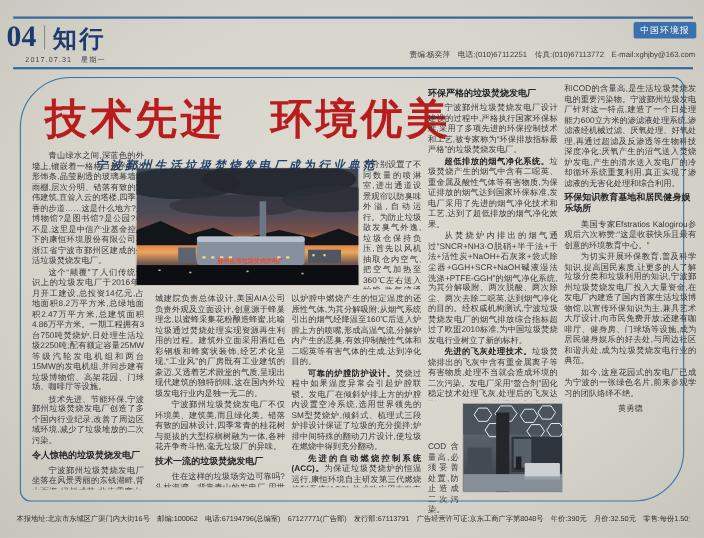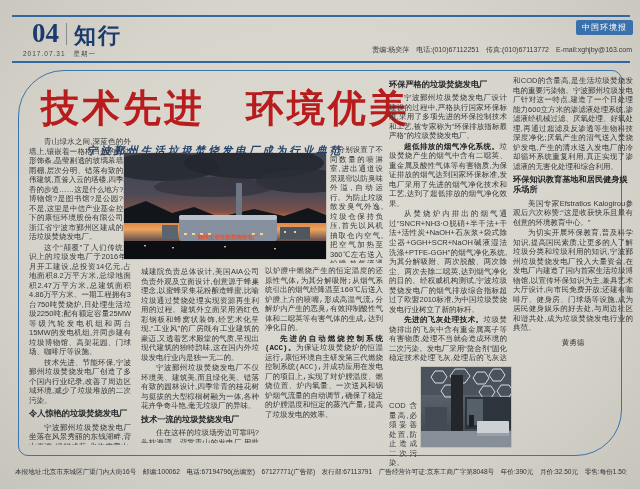--- a/index.html
+++ b/index.html
@@ -9,21 +9,21 @@
     color:#3b3c41;
   }
   .page{position:relative;width:640px;height:489px;}
 
   
   .rule{position:absolute;height:2.2px;background:#32679f;}
   .rule.top{left:12px;right:10px;top:15px;}
   .rule.mid{left:12px;right:10px;top:61px;}
 
   
-  .masthead{position:absolute;left:32px;top:20px;display:flex;align-items:flex-end;text-align:right;}
+  .masthead{position:absolute;left:6px;top:20px;display:flex;align-items:flex-end;text-align:right;}
   .pagenum{font-family:"Liberation Serif",serif;font-size:27px;font-weight:bold;color:#1d3c6d;line-height:1;}
   .mast-div{width:1px;height:22px;background:#8a8a8a;margin:0 7px 2px 7px;}
   .section-name{font-family:"Liberation Serif",serif;font-size:22px;font-weight:bold;color:#1d3c6d;line-height:1;letter-spacing:2px;}
   .dateline{position:absolute;left:23px;top:50px;font-size:6.5px;color:#44454a;letter-spacing:1px;}
   .dateline span{margin-right:8px;}
   .badge{position:absolute;right:7px;top:20px;background:#3a70ab;color:#fff;font-size:8px;padding:2px 6px;border-radius:2px;letter-spacing:1px;margin-left:44px;}
   .editor-line{position:absolute;right:8px;top:45px;font-size:7px;color:#3a3a3e;}
 
   
   .article-box{position:absolute;left:18px;top:70px;width:602px;height:384px;
@@ -36,21 +36,21 @@
   
   .col{position:absolute;text-align:justify;overflow:hidden;font-size:7.5px;line-height:1.27;color:#36373c;}
   .col p{margin:0 0 1px 0;text-indent:2em;}
   .col p.cont{text-indent:0;}
   .col h3{font-size:8.2px;font-weight:bold;text-align:left;color:#232428;margin:4px 0 3px 0;line-height:1.25;}
   .lead{font-weight:bold;color:#232428;}
 
   .c1{left:10px;top:66px;width:102px;height:308px;}
   .c2{left:122px;top:196px;width:118px;height:176px;}
   .c3s{left:311px;top:74px;width:53px;height:118px;}
-  .c3{left:246px;top:196px;width:118px;height:176px;font-family:Liberation Mono, monospace;}
+  .c3{left:246px;top:196px;width:118px;height:176px;}
   .c4{left:370px;top:5px;width:118px;height:288px;}
   .c4s{left:370px;top:296px;width:28px;height:80px;margin-top:34px;}
   .c5{left:494px;top:5px;width:120px;height:364px;}
   .byline{text-align:center;text-indent:0 !important;margin-top:5px !important;font-weight:normal;}
 
   .photo{position:absolute;display:block;box-shadow:0 0 0 .5px rgba(40,40,40,.25);}
   .photo1{left:105px;top:82px;width:202px;height:106px;}
   .photo2{left:402px;top:296px;width:90px;height:80px;}
 
   .footer-line{position:absolute;left:15px;top:468px;width:612px;font-size:6.6px;color:#2e2f33;white-space:nowrap;overflow:hidden;}
@@ -139,20 +139,21 @@
 
     <div class="col c2">
       <p class="cont">城建院负责总体设计,美国AIA公司负责外观及立面设计,创意源于蜂巢理念,以蜜蜂采集花粉酿造蜂蜜,比喻垃圾通过焚烧处理实现资源再生利用的过程。建筑外立面采用酒红色彩钢板和蜂窝状装饰,经艺术化呈现,“工业风”的厂房既有工业建筑的豪迈,又透着艺术殿堂的气质,呈现出现代建筑的独特韵味,这在国内外垃圾发电行业内是独一无二的。</p>
       <p>宁波鄞州垃圾焚烧发电厂不仅环境美、建筑美,而且绿化美。错落有致的园林设计,四季常青的桂花树与挺拔的大型棕榈树融为一体,各种花卉争奇斗艳,毫无垃圾厂的异味。</p>
       <h3>技术一流的垃圾焚烧发电厂</h3>
       <p>住在这样的垃圾场旁边可靠吗?头枕海湾、背靠青山的发电厂,用世界一流的先进技术给出了答案。</p>
     </div>
 
     <div class="col c3">
       <p class="cont">以炉膛中燃烧产生的恒定温度的还原性气体,为其分解吸附;从烟气系统引出的烟气经降温至160℃后送入炉膛上方的喷嘴,形成高温气流,分解炉内产生的恶臭,有效抑制酸性气体和二噁英等有害气体的生成,达到净化目的。</p>
+      <p><strong class="lead">可靠的炉膛防护设计。</strong><span>焚烧过程中如果温度异常会引起炉膛联锁。发电厂在倾斜炉排上方的炉膛内设置空冷系统,选用世界领先的SM型焚烧炉,倾斜式、梳理式三段炉排设计保证了垃圾的充分搅拌;炉排中间特殊的翻动刀片设计,使垃圾在燃烧中得到充分翻动。</span></p>
       <p><strong class="lead">先进的自动燃烧控制系统(ACC)。</strong><span>为保证垃圾焚烧炉的恒温运行,康恒环境自主研发第三代燃烧控制系统(ACC),并成功应用在发电厂的项目上,实现了对炉膛温度、燃烧位置、炉内氧量、一次送风和锅炉烟气流量的自动调节,确保了稳定的炉膛温度和恒定的蒸汽产量,提高了垃圾发电的效率。</span></p>
     </div>
 
     <div class="col c4">
       <h3>环保严格的垃圾焚烧发电厂</h3>
       <p>宁波鄞州垃圾焚烧发电厂设计建设的过程中,严格执行国家环保标准,采用了多项先进的环保控制技术和工艺,被专家称为“环保排放指标最严格”的垃圾焚烧发电厂。</p>
       <p><strong class="lead">超低排放的烟气净化系统。</strong><span>垃圾焚烧产生的烟气中含有二噁英、重金属及酸性气体等有害物质,为保证排放的烟气达到国家环保标准,发电厂采用了先进的烟气净化技术和工艺,达到了超低排放的烟气净化效果。</span></p>
       <p>从焚烧炉内排出的烟气通过“SNCR+NH3·O脱硝+半干法+干法+活性炭+NaOH+石灰浆+袋式除尘器+GGH+SCR+NaOH碱液湿法洗涤+PTFE-GGH”的烟气净化系统,为其分解吸附、两次脱酸、两次除尘、两次去除二噁英,达到烟气净化的目的。经权威机构测试,宁波垃圾焚烧发电厂的烟气排放综合指标超过了欧盟2010标准,为中国垃圾焚烧发电行业树立了新的标杆。</p>
       <p><strong class="lead">先进的飞灰处理技术。</strong><span>垃圾焚烧排出的飞灰中含有重金属离子等有害物质,处理不当就会造成环境的二次污染。发电厂采用“螯合剂”固化稳定技术处理飞灰,处理后的飞灰达到GB16889-2008填埋标准;进一步把飞灰、螯合剂和水泥按配合比调和成“水泥块”后再进行填埋,彻底解决了重金属离子二次污染的问题。</span></p>
 
@@ -188,20 +189,21 @@
       <rect x="56" y="66" width="32" height="3" fill="#9aa0a8"></rect>
       <rect x="48" y="48" width="5" height="12" fill="#1e2226"></rect>
       <rect x="4" y="40" width="22" height="22" fill="#424a53"></rect>
     </svg>
 
     <div class="col c5">
       <p class="cont">和COD的含量高,是生活垃圾焚烧发电的重要污染物。宁波鄞州垃圾发电厂针对这一特点,建造了一个日处理能力600立方米的渗滤液处理系统,渗滤液经机械过滤、厌氧处理、好氧处理,再通过超滤及反渗透等生物科技深度净化;厌氧产生的沼气送入焚烧炉发电,产生的清水送入发电厂的冷却循环系统重复利用,真正实现了渗滤液的无害化处理和综合利用。</p>
       <h3>环保知识教育基地和居民健身娱乐场所</h3>
       <p>美国专家Efstratios Kalogirou参观后六次称赞:“这是收获快乐且最有创意的环境教育中心。”</p>
       <p>为切实开展环保教育,普及科学知识,提高国民素质,让更多的人了解垃圾分类和垃圾利用的知识,宁波鄞州垃圾焚烧发电厂投入大量资金,在发电厂内建造了国内首家生活垃圾博物馆,以宣传环保知识为主,兼具艺术大厅设计,向市民免费开放;还建有咖啡厅、健身房、门球场等设施,成为居民健身娱乐的好去处,与周边社区和谐共处,成为垃圾焚烧发电行业的典范。</p>
+      <p>如今,这座花园式的发电厂已成为宁波的一张绿色名片,前来参观学习的团队络绎不绝。</p>
       <p class="byline">黄勇德</p>
     </div>
 
   </div>
 
   <div class="footer-line">本报地址:北京市东城区广渠门内大街16号　邮编:100062　电话:67194796(总编室)　67127771(广告部)　发行部:67113791　广告经营许可证:京东工商广字第8048号　年价:390元　月价:32.50元　零售:每份1.50元　人民日报印刷厂印</div>
 
 </div>
 
 </body></html>

